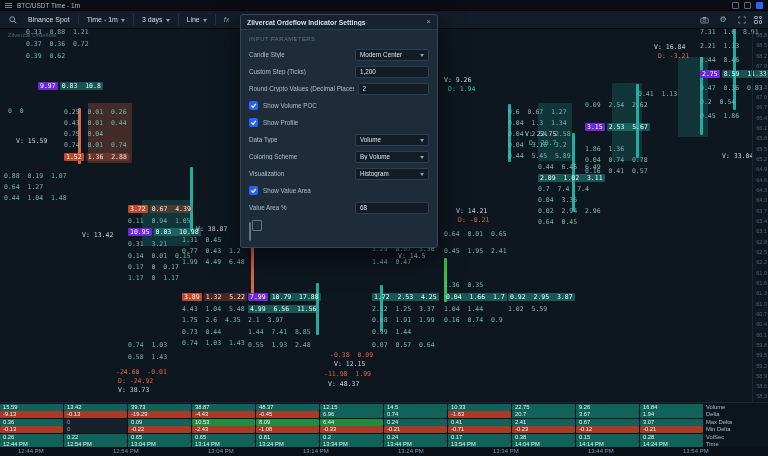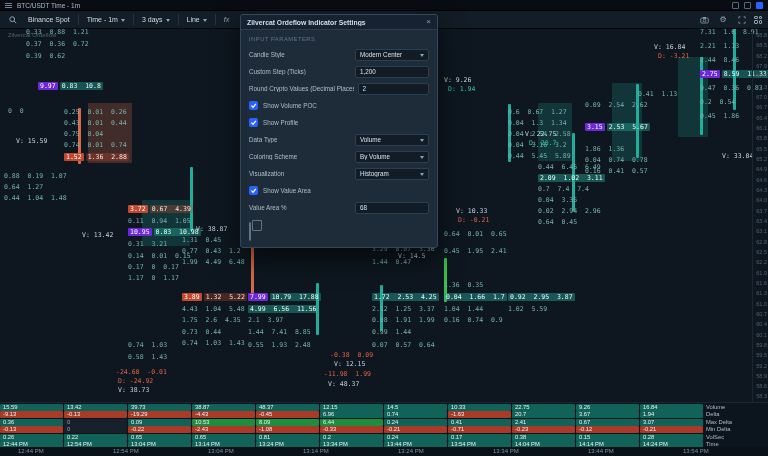--- a/index.html
+++ b/index.html
@@ -187,21 +187,21 @@
     <div class="clabel lab" style="left: 82px; top: 231px;">V: 13.42</div>
     <div class="clabel lab" style="left: 196px; top: 225px;">V: 38.87</div>
     <div class="clabel neg" style="left: 116px; top: 368px;">-24.60  -0.01</div>
     <div class="clabel neg" style="left: 118px; top: 377px;">D: -24.92</div>
     <div class="clabel lab" style="left: 118px; top: 386px;">V: 38.73</div>
     <div class="clabel neg" style="left: 330px; top: 351px;">-0.38  0.09</div>
     <div class="clabel lab" style="left: 334px; top: 360px;">V: 12.15</div>
     <div class="clabel neg" style="left: 324px; top: 370px;">-11.98  1.99</div>
     <div class="clabel lab" style="left: 328px; top: 380px;">V: 48.37</div>
     <div class="clabel lab" style="left: 398px; top: 252px;">V: 14.5</div>
-    <div class="clabel lab" style="left: 456px; top: 207px;">V: 10.33</div>
+    <div class="clabel lab" style="left: 456px; top: 207px;">V: 14.21</div>
     <div class="clabel neg" style="left: 458px; top: 216px;">D: -0.21</div>
     <div class="clabel lab" style="left: 525px; top: 130px;">V: 22.75</div>
     <div class="clabel pos" style="left: 529px; top: 139px;">D: 20.7</div>
     <div class="clabel lab" style="left: 444px; top: 76px;">V: 9.26</div>
     <div class="clabel pos" style="left: 448px; top: 85px;">D: 1.94</div>
     <div class="clabel lab" style="left: 654px; top: 43px;">V: 16.84</div>
     <div class="clabel neg" style="left: 658px; top: 52px;">D: -3.21</div>
     <div class="clabel lab" style="left: 722px; top: 152px;">V: 33.04</div>
   </div>
 

